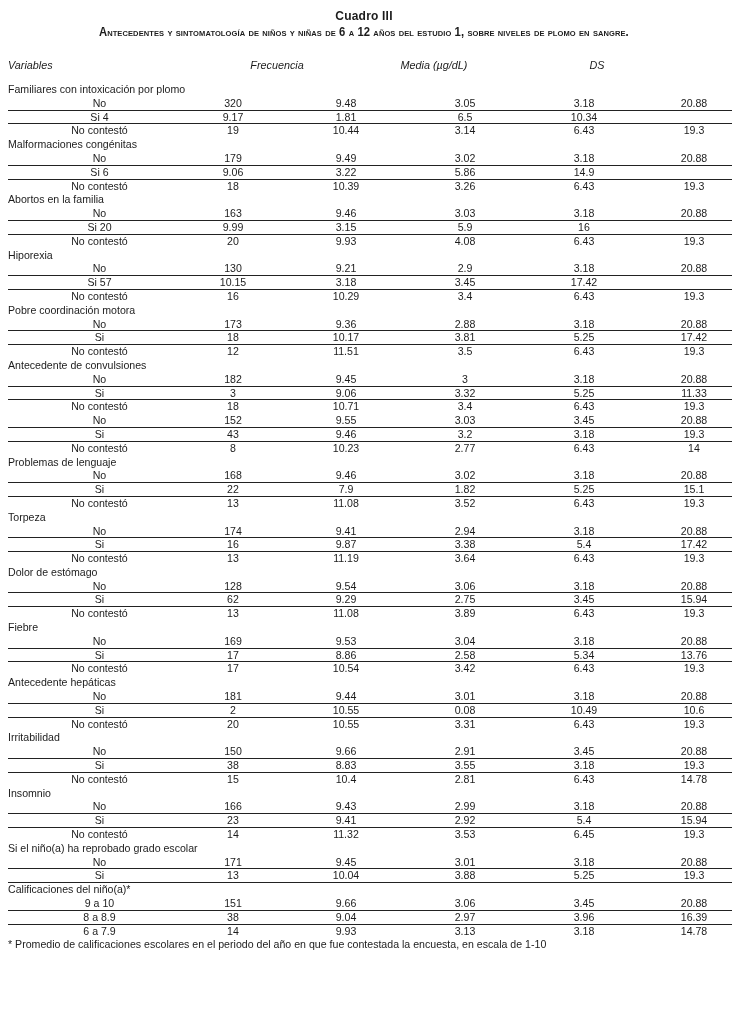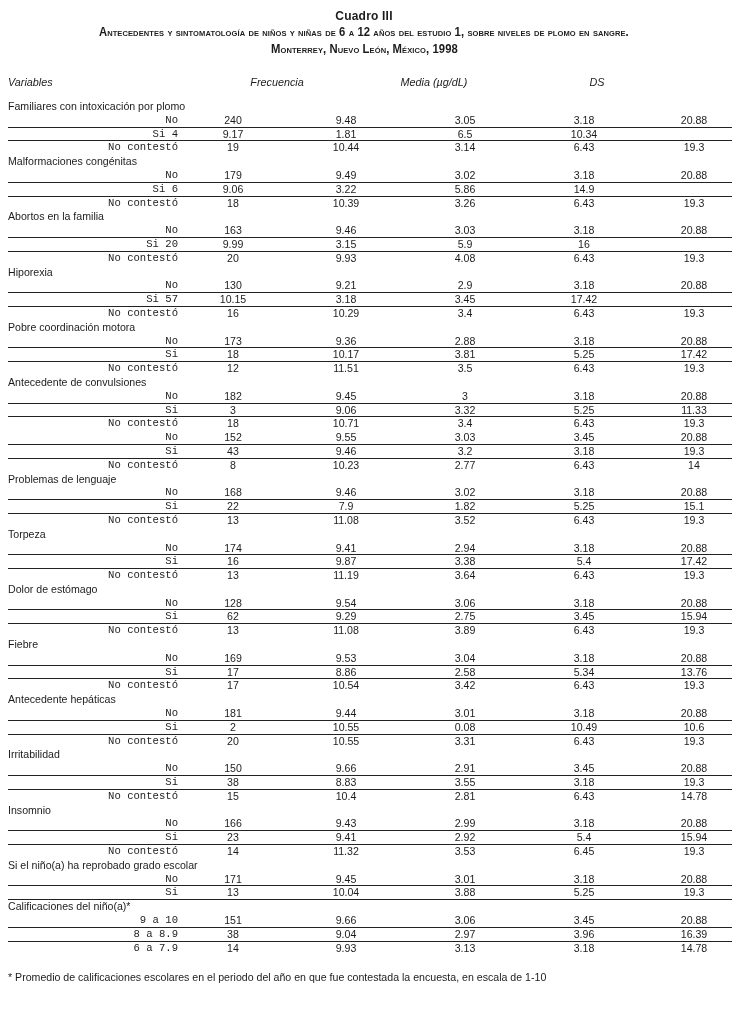--- a/index.html
+++ b/index.html
@@ -28,56 +28,53 @@
   .thead { font-style:italic; font-size:10.8px; line-height:12px; margin-top:18px;gap:44px; }
   .thead .cell { text-align:center; }
   .thead .cell:first-child { text-align:left; }
   .thead .cell:last-child, .cell.num:last-child { padding-left:14px; }
 
   .tbody { margin-top:12px; }
   .trow { font-size:10.6px; height:13.8px; line-height:13.4px; }
   .trow.ruled { border-bottom:1px solid #222; }
   .group .cell { grid-column:1 / -1; }
   .cell { overflow:hidden; white-space:nowrap; }
-  .cell.label { padding-left:13px; text-align:right;font-family:Liberation Mono, monospace; }
+  .cell.label { padding-left:13px; text-align:center; }
   .cell.num { text-align:center; }
 
-  .footnote { margin-top:16px; font-size:10.6px; line-height:13px; }
+  .footnote { margin-top:0; font-size:10.6px; line-height:13px; }
 </style>
 </head>
 <body>
 
 <div class="page">
 
   <div class="title-block">
     <div class="table-label">Cuadro III</div>
     <div class="table-title">
       <span class="squeeze">Antecedentes y sintomatología  de niños y niñas de 6 a 12 años del estudio 1, sobre niveles de plomo en sangre.</span>
-    </div>
-    <div class="table-subtitle">
-      <span class="squeeze">Monterrey, Nuevo León, México, 1998</span>
     </div>
   </div>
 
   <div class="grid thead" id="thead">
       <div class="cell">Variables</div>
       <div class="cell num">Frecuencia</div>
       <div class="cell num">Media (µg/dL)</div>
       <div class="cell num">DS</div>
       <div class="cell num">Mín</div>
       <div class="cell num">Máx</div>
     </div>
 
   <div class="tbody" id="tbody">
       <div class="grid trow group">
         <div class="cell">Familiares con intoxicación por plomo</div>
       </div>
       <div class="grid trow ruled">
         <div class="cell label">No</div>
-        <div class="cell num">240</div>
+        <div class="cell num">320</div>
         <div class="cell num">9.48</div>
         <div class="cell num">3.05</div>
         <div class="cell num">3.18</div>
         <div class="cell num">20.88</div>
       </div>
       <div class="grid trow ruled">
         <div class="cell label">Si 4</div>
         <div class="cell num">9.17</div>
         <div class="cell num">1.81</div>
         <div class="cell num">6.5</div>

